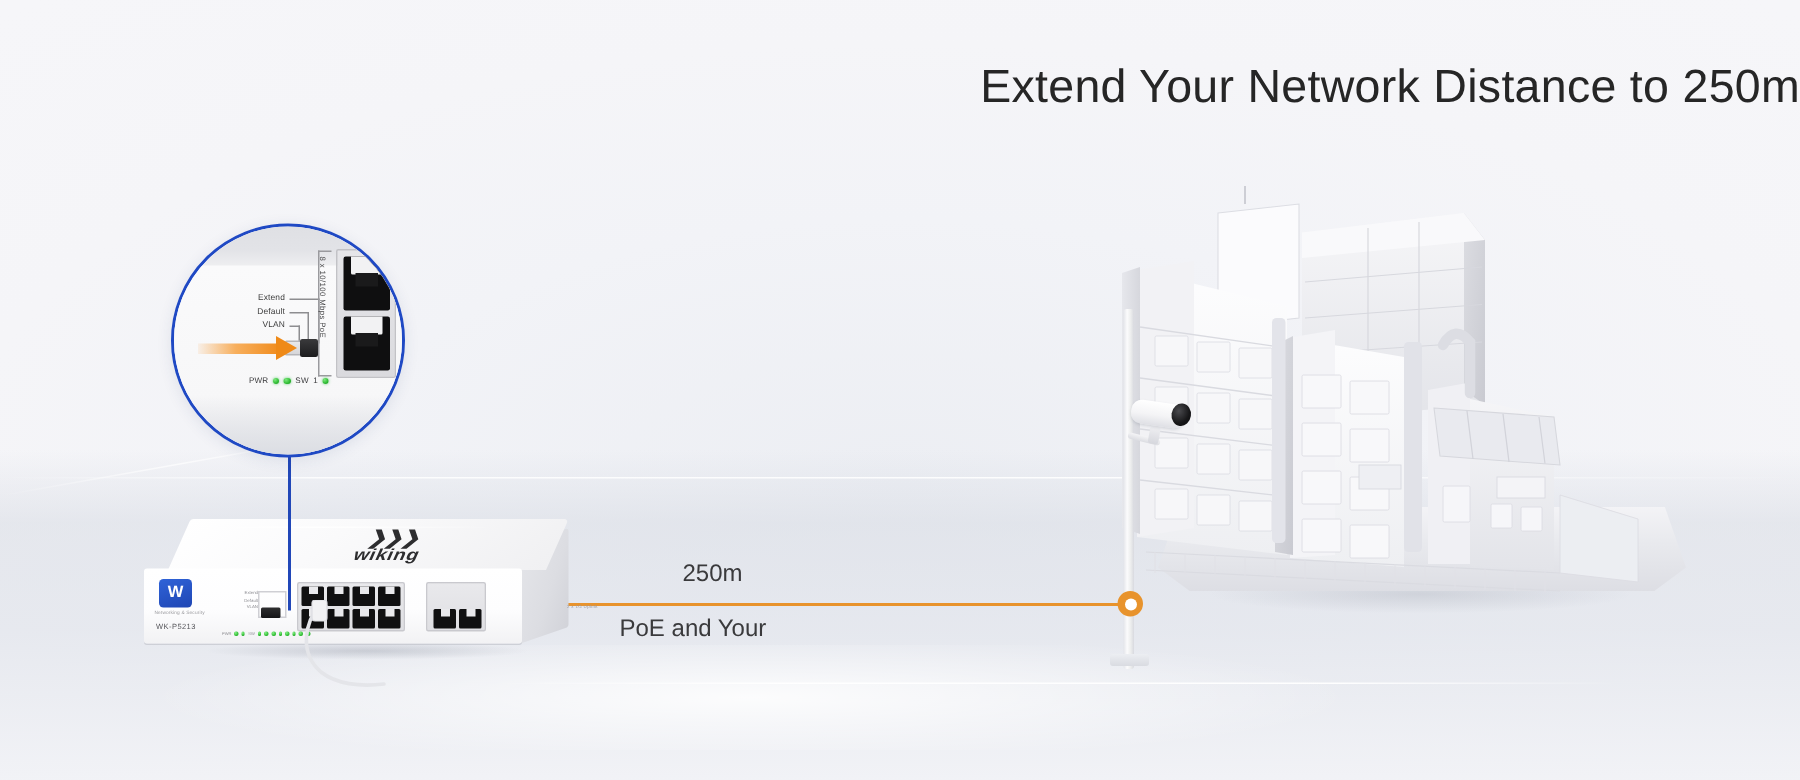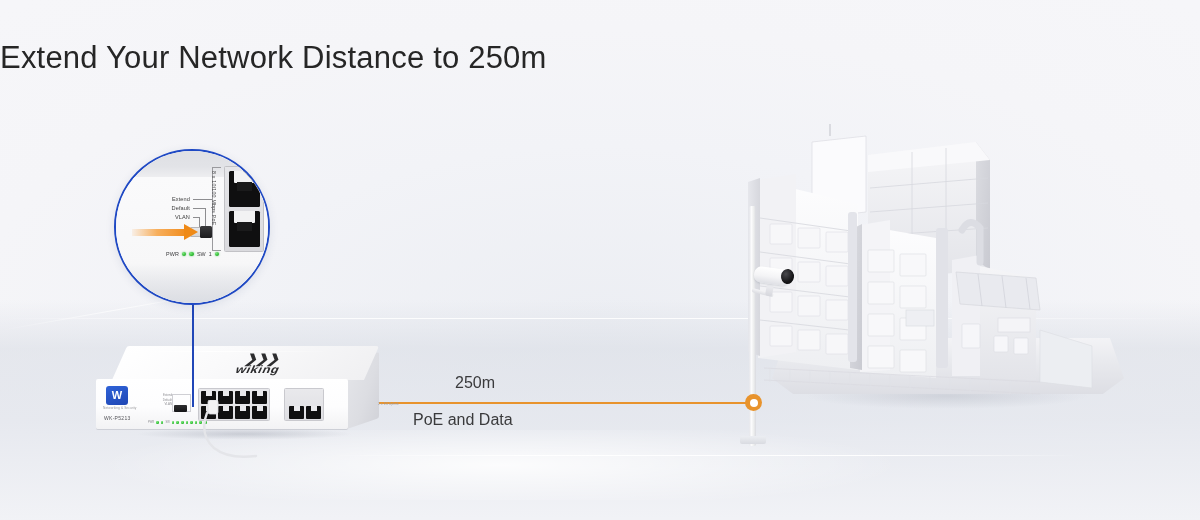--- a/index.html
+++ b/index.html
@@ -62,21 +62,21 @@
     transform: rotate(-10deg);
     transform-origin: left center;
   }
 
   
   .title {
     position: absolute;
     top: 40px;
     left: 0;
     width: 1200px;
-    text-align: left;
+    text-align: right;
     font-size: 31px;
     font-weight: 400;
     letter-spacing: 0.2px;
     color: #262626;
     white-space: nowrap;
   }
 
   
   .callout-line {
     position: absolute;
@@ -761,21 +761,21 @@
   <div class="pole-base"></div>
   <div class="cam-arm"></div>
   <div class="cam-mount"></div>
   <div class="cam-body"></div>
   <div class="cam-lens"></div>
 
   <div class="link-line"></div>
   <div class="link-dot-left"></div>
   <div class="link-dot-right"></div>
   <div class="link-label-top">250m</div>
-  <div class="link-label-bottom">PoE and Data</div>
+  <div class="link-label-bottom">PoE and Your</div>
 
   <div class="sw-shadow" style="position:absolute;left:100px;top:426px;width:290px;height:16px;background:radial-gradient(ellipse 150px 8px at 50% 50%, rgba(120,126,140,0.28) 0%, rgba(120,126,140,0) 72%);"></div>
   <div class="switch">
     <div class="sw-side"></div>
     <div class="sw-top"></div>
     <div class="sw-top-sheen"></div>
 
     <div class="sw-brand">
       <div class="chev">❯❯❯</div>
       <div class="name">wiking</div>

